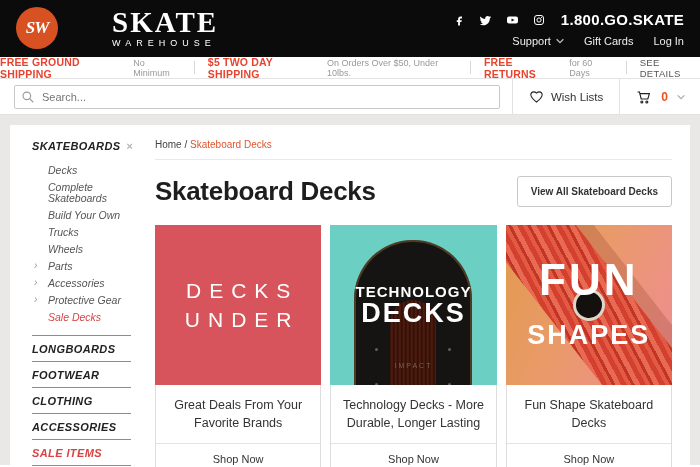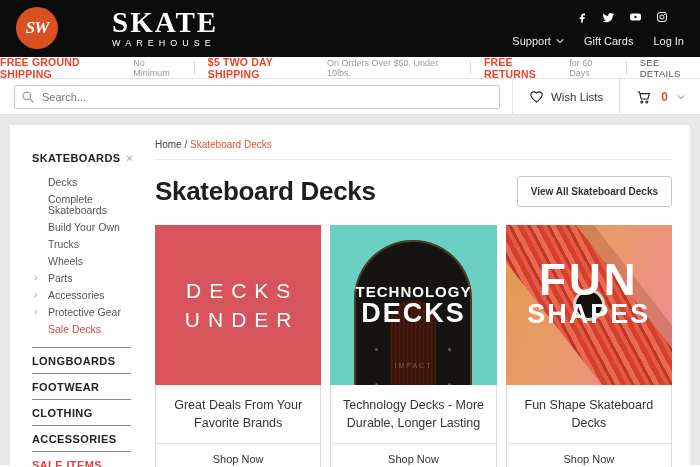--- a/index.html
+++ b/index.html
@@ -40,21 +40,21 @@
   .vdiv { width:1px; background:#e2e2e2; }
   .wishlists { display:flex; align-items:center; gap:7px; padding:0 16px; font-size:11.5px; color:#333; cursor:pointer; }
   .cartbox { display:flex; align-items:center; gap:9px; padding:0 15px; cursor:pointer; }
   .cart-count { color:#e8521f; font-size:12px; font-weight:bold; }
 
   
   .page { background:#e9e8e6; height:350px; padding:10px 10px 0; }
   .content { display:flex; height:340px; }
 
   
-  .sidebar { width:135px; background:#fff; padding-top:24px; flex-shrink:0; }
+  .sidebar { width:135px; background:#fff; padding-top:12px; flex-shrink:0;font-style:italic; }
   .side-head { display:flex; justify-content:space-between; align-items:center; padding:3px 12px 3px 22px;
     font-size:11px; font-weight:bold; color:#222; letter-spacing:0.4px; cursor:pointer; }
   .side-close { color:#b5b5b5; font-size:11px; cursor:pointer; }
   .side-items { margin:7px 0 9px; }
   .side-item { position:relative; padding:3px 4px 3px 38px; font-size:10.5px; color:#555; line-height:11px; cursor:pointer; }
   .side-item .chev { position:absolute; left:24px; top:3px; color:#9a9a9a; font-size:10px; line-height:10px; }
   .side-item.sale { color:#d94343; }
   .side-divider { border-top:1px solid #8c8c8c; margin-left:22px; width:99px; }
   .side-section { display:flex; justify-content:space-between; align-items:center; padding:7px 12px 6px 22px;
     font-size:11px; font-weight:bold; color:#222; letter-spacing:0.4px; cursor:pointer; }
@@ -102,21 +102,21 @@
   
   .img-grad { background:linear-gradient(115deg,#e29a4e 0%,#ea9a6a 45%,#ee8c95 100%); }
   .deck3 { position:absolute; left:50%; top:50%; width:78px; height:250px; border-radius:39px;
     transform:translate(-50%,-50%) rotate(-38deg);
     background:repeating-linear-gradient(100deg,#d4402f 0 5px,#e25a41 5px 9px,#c23526 9px 12px,#e86a52 12px 17px);
     box-shadow:16px 10px 0 -2px rgba(150,70,45,0.28); }
   .deck3-badge { position:absolute; left:50%; top:50%; transform:translate(-50%,-50%); width:32px; height:32px;
     border-radius:50%; background:#14100e; border:3px solid #ded6c8; }
   .c3t1 { position:absolute; top:33px; width:100%; text-align:center; color:#fff; font-weight:bold;
     font-size:44px; letter-spacing:3px; line-height:1; }
-  .c3t2 { position:absolute; top:76px; width:100%; text-align:center; color:#fff; font-weight:bold;
+  .c3t2 { position:absolute; top:97px; width:100%; text-align:center; color:#fff; font-weight:bold;
     font-size:27px; letter-spacing:2px; line-height:1; }
 </style>
 </head>
 <body>
 
 <div class="topbar">
   <div class="logo">
     <div class="logo-circle">SW</div>
     <div class="logo-text">
       <div class="logo-skate">SKATE</div>
@@ -135,20 +135,21 @@
       <svg width="13" height="12" viewBox="0 0 24 24">
           <rect x="1" y="5" width="22" height="14" rx="4" fill="#fff"></rect>
           <polygon points="10,9 16,12 10,15" fill="#0b0b0b"></polygon>
         </svg>
       <svg width="12" height="12" viewBox="0 0 24 24" fill="none" stroke="#fff" stroke-width="2">
           <rect x="3" y="3" width="18" height="18" rx="5"></rect>
           <circle cx="12" cy="12" r="4.2"></circle>
           <circle cx="17.3" cy="6.7" r="1.2" fill="#fff" stroke="none"></circle>
         </svg>
     </div>
+    <div class="phone">1.800.GO.SKATE</div>
   </div>
 
   <div class="topbar-right-bottom">
     <div class="tb-link">
       <span>Support</span>
       <svg width="8" height="6" viewBox="0 0 12 8" fill="none" stroke="#bbb" stroke-width="2">
           <polyline points="1,1.5 6,6.5 11,1.5"></polyline>
         </svg>
     </div>
     <div class="tb-link">

